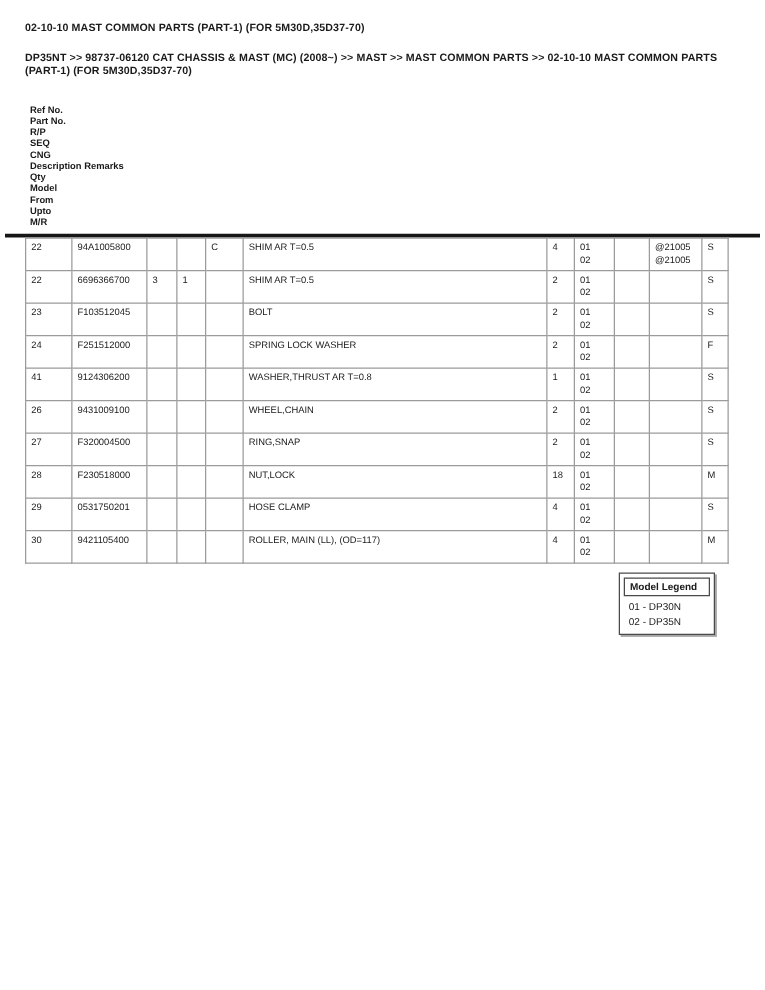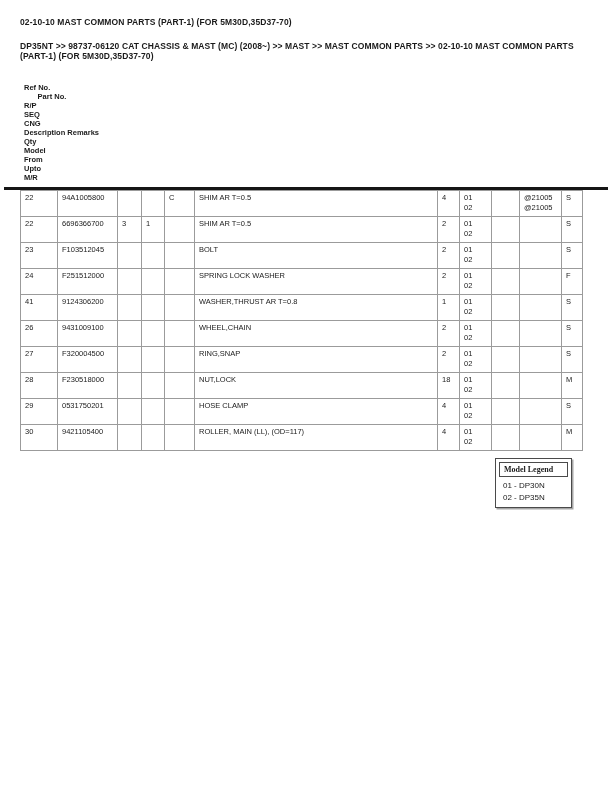--- a/index.html
+++ b/index.html
@@ -26,21 +26,21 @@
     margin: 22px 0 0 20px;
     width: 562px;
     display: flex;
     flex-direction: column;
   }
   .col-headers .hcell {
     font-size: 7.5px; font-weight: bold; line-height: 9px;
     padding-left: 4px;
     white-space: nowrap; overflow: hidden;
   }
-  .w0 { width: 37px; } .w1 { width: 60px; text-align: center; } .w2 { width: 24px; }
+  .w0 { width: 37px; } .w1 { width: 60px; } .w2 { width: 24px; }
   .w3 { width: 23px; } .w4 { width: 30px; } .w5 { width: 243px; }
   .w6 { width: 22px; } .w7 { width: 32px; } .w8 { width: 28px; }
   .w9 { width: 42px; } .w10 { width: 21px; }
   .thick-bar {
     margin: 5px 0 0 4px;
     width: 604px; height: 3px;
     background: #161616;
   }
   table.parts {
     margin-left: 20px;
@@ -64,21 +64,20 @@
     box-shadow: 1.5px 1.5px 0 0 #a6a6a6;
     background: #ffffff;
     padding-bottom: 3px;
   }
   .legend-title {
     margin: 3px;
     border: 1px solid #4a4a4a;
     padding: 2px 0 2px 4px;
     font-size: 8px; font-weight: bold; line-height: 9px;
     white-space: nowrap;
-    font-family: Liberation Serif, serif;
   }
   .legend-item {
     padding: 1px 0 2px 7px;
     font-size: 8px; line-height: 9px;
     white-space: nowrap;
   }
 </style>
 </head>
 <body>
 

